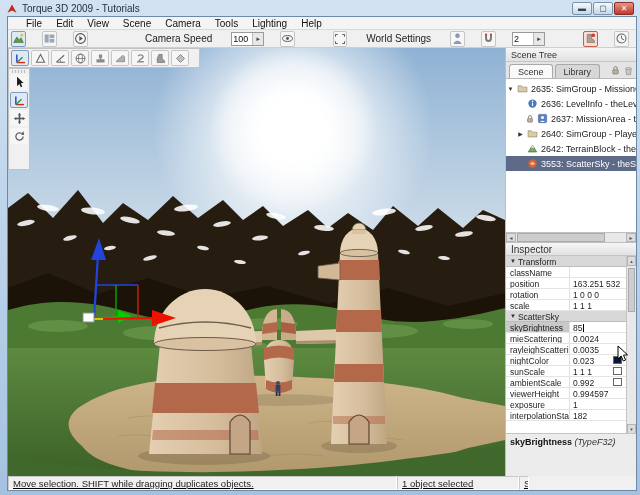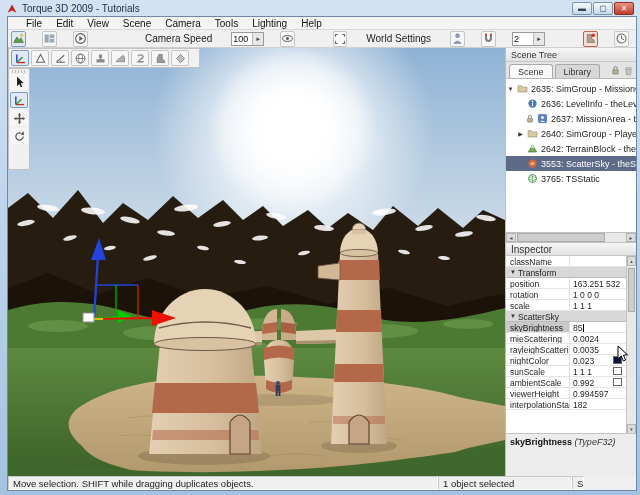--- a/index.html
+++ b/index.html
@@ -72,21 +72,21 @@
   .step { position:absolute; right:1px; top:0; width:9px; height:10px; border:1px solid #999; background:#eee; font-size:4.5px; line-height:4.5px; text-align:center; color:#333; }
   .vscroll { position:absolute; right:0; top:0; width:10px; height:178px; background:#e8e8e8; border-left:1px solid #c4c4c4; }
   .vscroll .thumb { position:absolute; left:1px; top:12px; width:7px; height:44px; background:#cdcdcd; border:1px solid #aaa; }
   .vscroll .va { position:absolute; left:0; width:9px; height:10px; background:#dcdcdc; border:1px solid #b4b4b4; font-size:5px; text-align:center; line-height:9px; color:#555; }
 
   .iinfo { padding:3px 4px; font-size:9px; color:#111; background:#ececec; }
   .iinfo b { font-weight:bold; }
   .iinfo i { color:#333; }
 
   
-  .statusbar { position:absolute; left:8px; top:476px; width:576px; height:14px; background:#f0f0f0; display:flex; z-index:7; }
+  .statusbar { position:absolute; left:8px; top:476px; width:521px; height:14px; background:#f0f0f0; display:flex; z-index:7;text-decoration:underline; }
   .scell { border:1px solid #c8c8c8; border-right-color:#fff; border-bottom-color:#fff; font-size:9.5px; color:#222; padding:1px 4px 0; white-space:nowrap; overflow:hidden; }
   .scell.msg { width:430px; }
   .scell.selinfo { width:134px; }
   .scell.cam { flex:1; }
 
   .mousecursor { position:absolute; left:616px; top:345px; z-index:20; }
 </style>
 </head>
 <body>
 
@@ -629,44 +629,37 @@
         </svg>
         <span class="tl">2642: TerrainBlock - theTerrain</span>
       </div>
       <div class="trow ind sel">
         <span class="tw"></span>
         <svg width="11" height="11" style="flex:0 0 11px;margin-left:2px">
           <use href="#i-scattersky"></use>
         </svg>
         <span class="tl">3553: ScatterSky - theSky</span>
       </div>
-      <div class="trow ind">
-        <span class="tw"></span>
-        <svg width="11" height="11" style="flex:0 0 11px;margin-left:2px">
-          <use href="#i-tsstatic"></use>
-        </svg>
-        <span class="tl">3765: TSStatic</span>
-      </div>
     </div>
   <div class="hscroll">
     <span class="arr" style="left:0">◂</span>
     <span class="thumb"></span>
     <span class="arr" style="right:0">▸</span>
   </div>
   <div class="ihead">Inspector</div>
   <div class="irows">
-    <div class="irow f">
-        <div class="il">className</div>
-        <div class="iv">
-          <span></span>
-        </div>
-      </div>
-      <div class="irow sec">
+    <div class="irow sec">
         <span class="sarr">▼</span>
         <span class="slab">Transform</span>
+      </div>
+      <div class="irow f">
+        <div class="il">className</div>
+        <div class="iv">
+          <span></span>
+        </div>
       </div>
       <div class="irow f">
         <div class="il">position</div>
         <div class="iv">
           <span>163.251 532</span>
         </div>
       </div>
       <div class="irow f">
         <div class="il">rotation</div>
         <div class="iv">
@@ -720,20 +713,26 @@
         <div class="il">ambientScale</div>
         <div class="iv">
           <span>0.992</span>
           <span class="sw" style="background:#ffffff"></span>
         </div>
       </div>
       <div class="irow f">
         <div class="il">viewerHeight</div>
         <div class="iv">
           <span>0.994597</span>
+        </div>
+      </div>
+      <div class="irow f">
+        <div class="il">exposure</div>
+        <div class="iv">
+          <span>1</span>
         </div>
       </div>
       <div class="irow f">
         <div class="il">interpolationStart</div>
         <div class="iv">
           <span>182</span>
         </div>
       </div>
       <div class="vscroll">
       <span class="va" style="top:0">▴</span>

